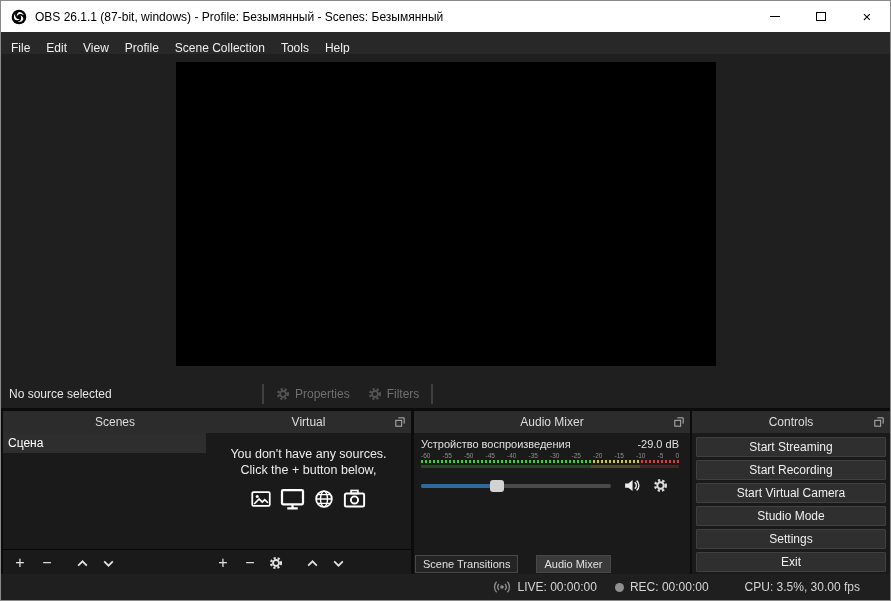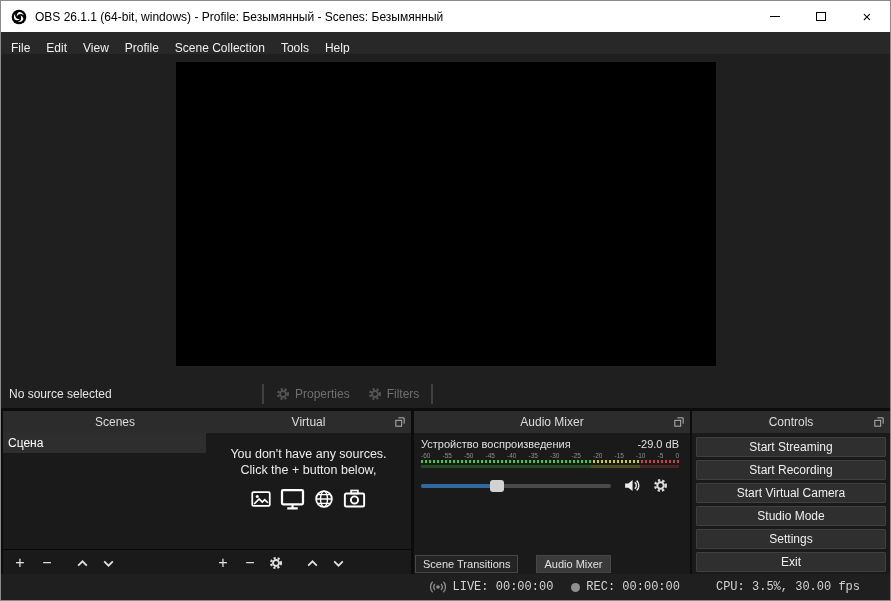--- a/index.html
+++ b/index.html
@@ -95,21 +95,21 @@
 
   
   .ctl-btn { height: 20px; margin: 0 4px 3px 4px; background: #2f2f2f; border: 1px solid #404040;
              border-radius: 1px; color: #efefef; font-size: 12px;
              display: flex; align-items: center; justify-content: center; }
   .ctl-btn:first-child { margin-top: 4px; }
 
   
   .statusbar { position: absolute; bottom: 0; left: 0; right: 0; height: 26px; background: #1f1f1f;
                display: flex; align-items: center; justify-content: flex-end; padding-right: 30px;
-               font-size: 12px; color: #d4d4d4; font-family: Liberation Mono, monospace; }
+               font-size: 12px; color: #d4d4d4; }
   .live-ic { width: 20px; height: 14px; color: #8f8f8f; margin-right: 5px; }
   .rec-dot { width: 9px; height: 9px; border-radius: 50%; background: #8f8f8f;
              margin-left: 18px; margin-right: 6px; }
   .cpu { margin-left: 36px; }
 </style>
 </head>
 <body>
 
 <svg width="0" height="0" style="position:absolute" aria-hidden="true">
   <symbol id="i-obs" viewBox="0 0 16 16">
@@ -162,21 +162,21 @@
     <path d="M7 4 a4.5 4.5 0 0 0 0 6 M13 4 a4.5 4.5 0 0 1 0 6 M4.6 1.8 a7.5 7.5 0 0 0 0 10.4 M15.4 1.8 a7.5 7.5 0 0 1 0 10.4" fill="none" stroke="currentColor" stroke-width="1.3"></path>
   </symbol>
 </svg>
 
 <div id="window">
 
   <div class="titlebar">
     <svg class="obs-logo">
         <use href="#i-obs"></use>
       </svg>
-    <span class="title-text">OBS 26.1.1 (64-bit, windows) - Profile: Безымянный - Scenes: Безымянный</span>
+    <span class="title-text">OBS 26.1.1 (87-bit, windows) - Profile: Безымянный - Scenes: Безымянный</span>
     <div class="win-controls">
       <div class="win-btn">
         <span class="min-glyph"></span>
       </div>
       <div class="win-btn">
         <span class="max-glyph"></span>
       </div>
       <div class="win-btn">
         <span class="close-glyph">×</span>
       </div>

